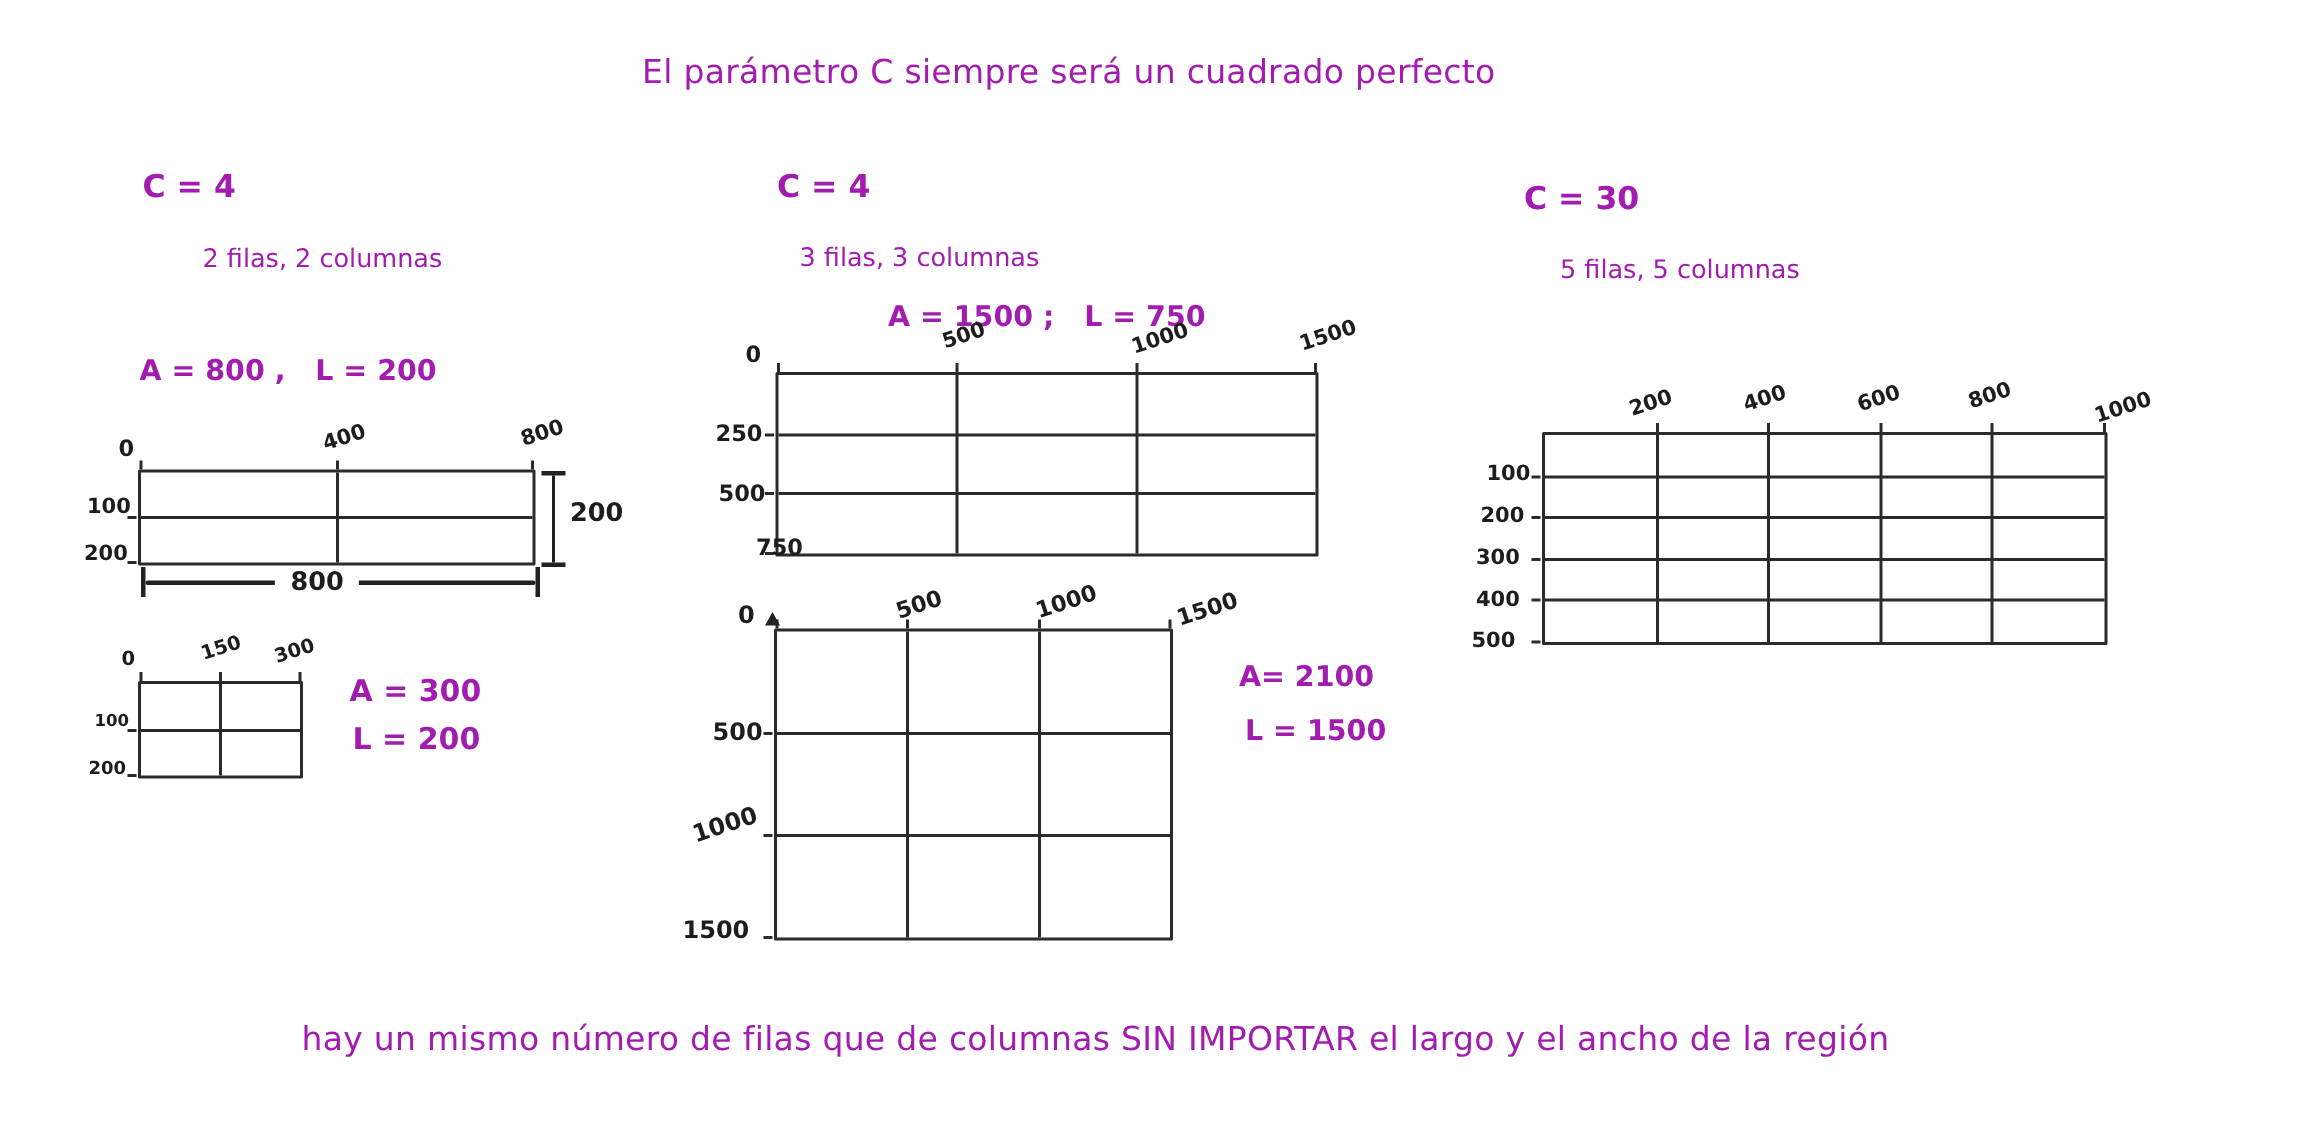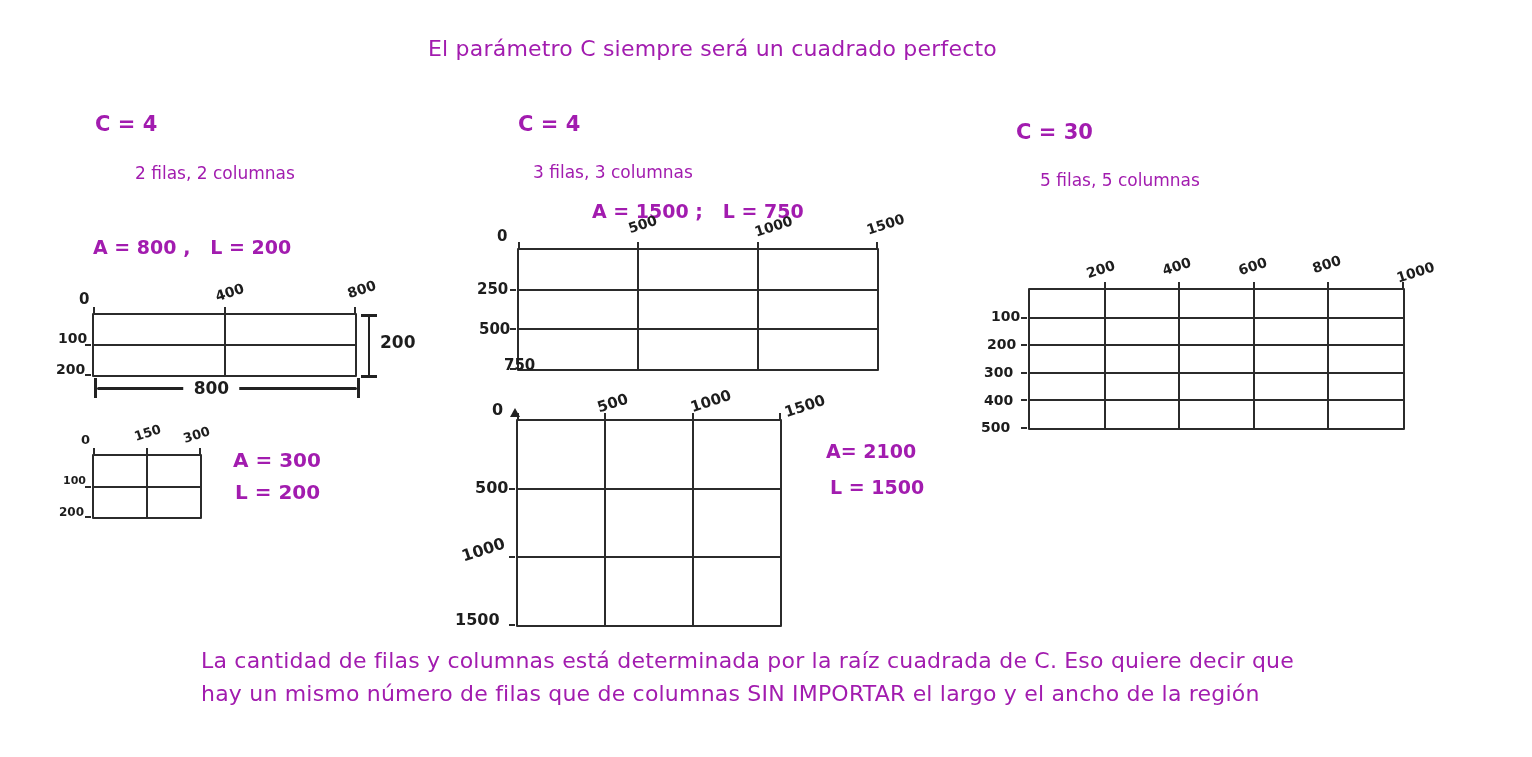--- a/index.html
+++ b/index.html
@@ -166,16 +166,15 @@
   <span class="tick rot" style="left:1162px; top:258px; font-size:14px;">400</span>
   <span class="tick rot" style="left:1238px; top:258px; font-size:14px;">600</span>
   <span class="tick rot" style="left:1312px; top:256px; font-size:14px;">800</span>
   <span class="tick rot" style="left:1396px; top:264px; font-size:14px;">1000</span>
   <span class="tick" style="left:991px; top:308px; font-size:14px;">100</span>
   <span class="tick" style="left:987px; top:336px; font-size:14px;">200</span>
   <span class="tick" style="left:984px; top:364px; font-size:14px;">300</span>
   <span class="tick" style="left:984px; top:392px; font-size:14px;">400</span>
   <span class="tick" style="left:981px; top:419px; font-size:14px;">500</span>
 
-  <div class="hw footer" style="left:201px; top:644px;">La cantidad de filas y columnas está determinada por la raíz cuadrada de C. Eso quiere decir que</div>
   <div class="hw footer" style="left:201px; top:677px;">hay un mismo número de filas que de columnas SIN IMPORTAR el largo y el ancho de la región</div>
 
 </div>
 
 </body></html>

